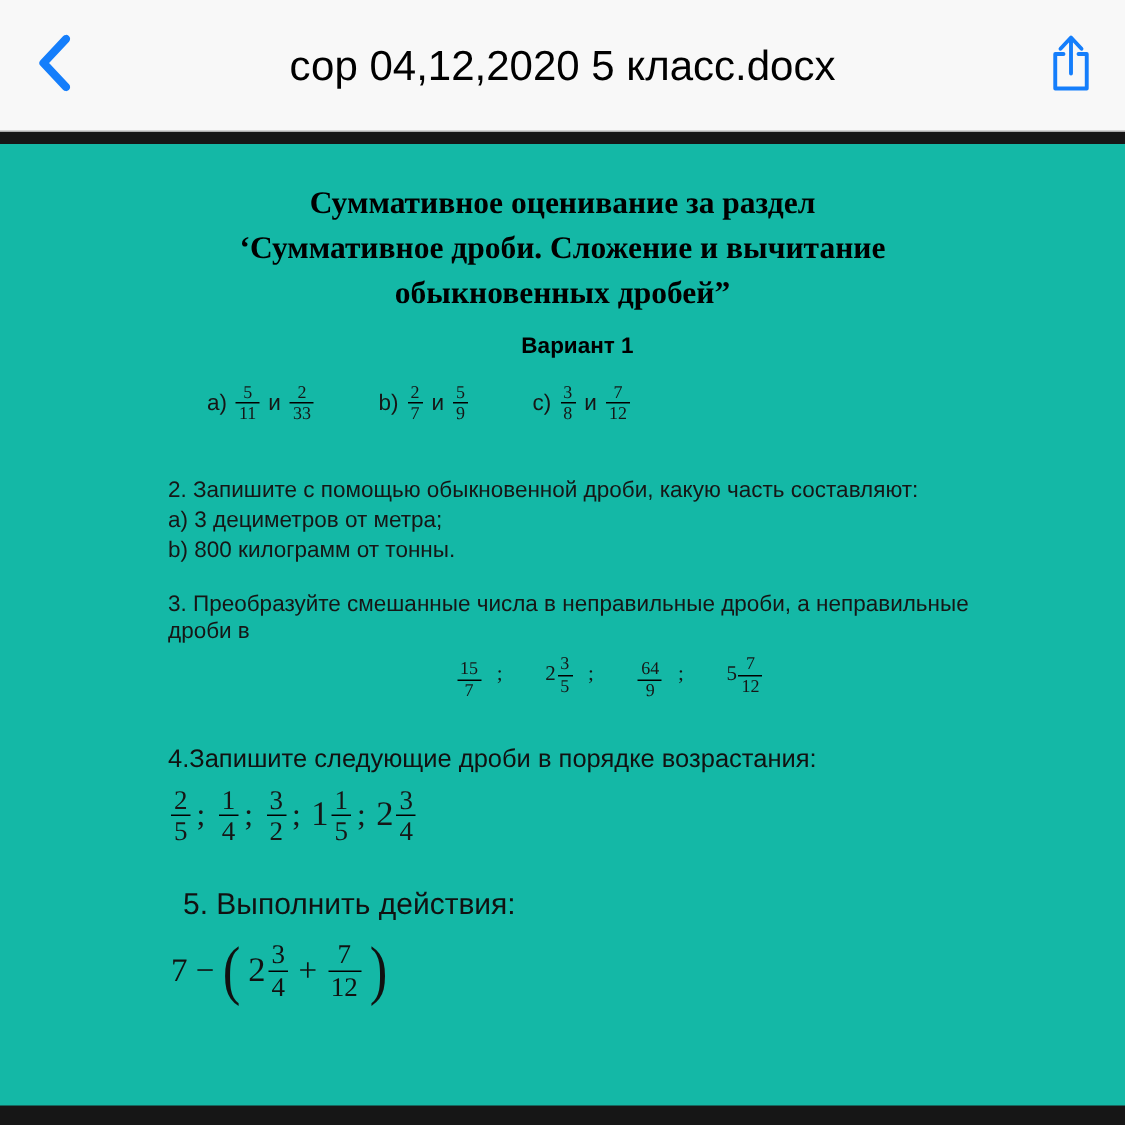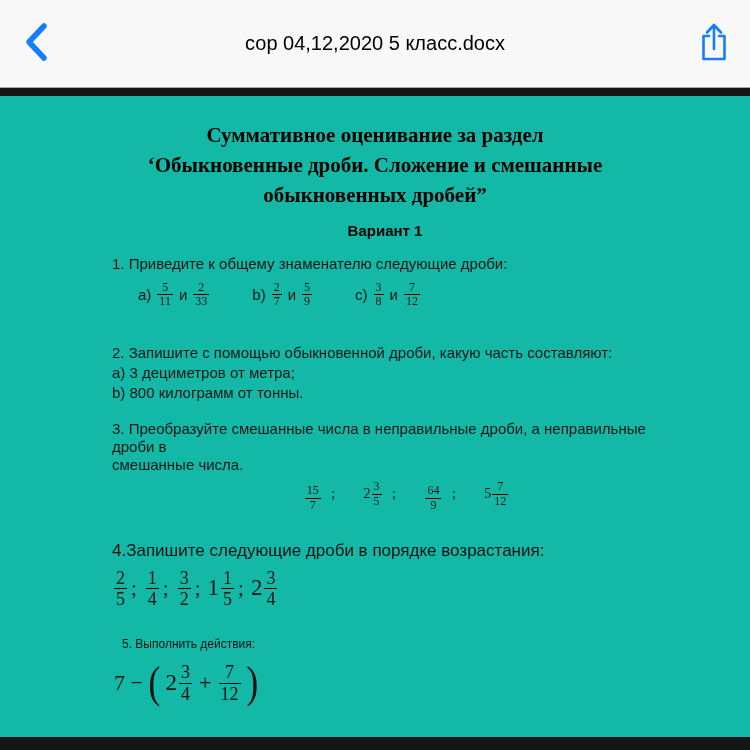--- a/index.html
+++ b/index.html
@@ -5,21 +5,21 @@
   html,body { margin:0; padding:0; }
   body { width:750px; height:750px; font-family:"Liberation Sans",sans-serif; background:#000; }
   .screen { position:relative; width:750px; height:750px; background:#161616; overflow:hidden; }
 
   
   .navbar { position:absolute; top:0; left:0; right:0; height:88px; background:#f8f8f8;
             border-bottom:1px solid #ababab; display:flex; align-items:center;
             padding:0 12px; box-sizing:border-box; z-index:2; }
   .nav-btn { width:48px; height:60px; display:flex; align-items:center; justify-content:center;
              background:none; border:none; padding:0; cursor:pointer; }
-  .nav-title { flex:1; text-align:center; font-size:20px; font-weight:500; color:#000;
+  .nav-title { flex:1; text-align:center; font-size:28px; font-weight:500; color:#000;
                white-space:nowrap; overflow:hidden; text-overflow:ellipsis; }
 
   
   .doc-viewport { position:absolute; top:89px; left:0; width:750px; height:661px; background:#161616; }
   .page { position:absolute; top:7px; left:0; width:750px; height:641px; background:#14b8a6;
           box-sizing:border-box; color:#111; }
 
   .doc-title { text-align:center; font-family:"Liberation Serif",serif; font-weight:bold;
                font-size:21px; line-height:30px; padding-top:24px; color:#000; }
   .variant { text-align:center; font-weight:bold; font-size:15px; margin-top:12px; color:#000;padding-left:20px; }
@@ -49,21 +49,21 @@
   .mixed-big { display:inline-flex; align-items:center; gap:2px; }
   .whole { font-family:"Liberation Serif",serif; font-size:23px; }
 
   .q4 { margin-top:30px; }
   .q4-text { font-size:17px; color:#111; }
   .q4-math { margin-top:8px; display:flex; align-items:center; font-family:"Liberation Serif",serif;
              font-size:21px; gap:3px; }
   .q4-math .sep { margin:0 4px 0 1px; align-self:center; }
 
   .q5 { margin-top:28px; margin-left:122px; }
-  .q5-text { font-size:12px; color:#111; }
+  .q5-text { font-size:20px; color:#111; }
   .q5-math { margin-top:10px; margin-left:-8px; display:flex; align-items:center;
              font-family:"Liberation Serif",serif; font-size:22px; gap:4px; }
   .paren { font-size:44px; font-weight:300; line-height:1; font-family:"Liberation Serif",serif;
            transform:scaleX(.8); }
   .op { font-family:"Liberation Serif",serif; font-size:22px; margin:0 3px; }
 </style>
 </head>
 <body>
 
 <div class="screen">
@@ -85,28 +85,27 @@
         </svg>
       </span>
     </button>
   </div>
 
   <div class="doc-viewport">
     <div class="page">
 
       <div class="doc-title">
         <div>Суммативное оценивание за раздел</div>
-        <div>‘Обыкновенные дроби. Сложение и смешанные</div>
+        <div>‘Суммативное дроби. Сложение и вычитание</div>
         <div>обыкновенных дробей”</div>
       </div>
 
       <div class="variant">Вариант 1</div>
 
       <div class="q" style="margin-top:16px;">
-        <div>1. Приведите к общему знаменателю следующие дроби:</div>
         <div class="q1-math">
           <span class="q1-part">
             <span>а)</span>
             <span class="sf">
                 <span class="num">5</span>
                 <span class="den">11</span>
               </span>
             <span>и</span>
             <span class="sf">
                 <span class="num">2</span>
@@ -141,21 +140,20 @@
       </div>
 
       <div class="q" style="margin-top:36px;">
         <div>2. Запишите с помощью обыкновенной дроби, какую часть составляют:</div>
         <div class="q2-line">a) 3 дециметров от метра;</div>
         <div class="q2-line">b) 800 килограмм от тонны.</div>
       </div>
 
       <div class="q" style="margin-top:18px;">
         <div>3. Преобразуйте смешанные числа в неправильные дроби, а неправильные дроби в</div>
-        <div>смешанные числа.</div>
         <div class="q3-math">
           <span class="mixed-sm">
               <span></span>
               <span class="sf">
                 <span class="num">15</span>
                 <span class="den">7</span>
               </span>
             </span>
           <span class="sep">;</span>
           <span class="mixed-sm">

